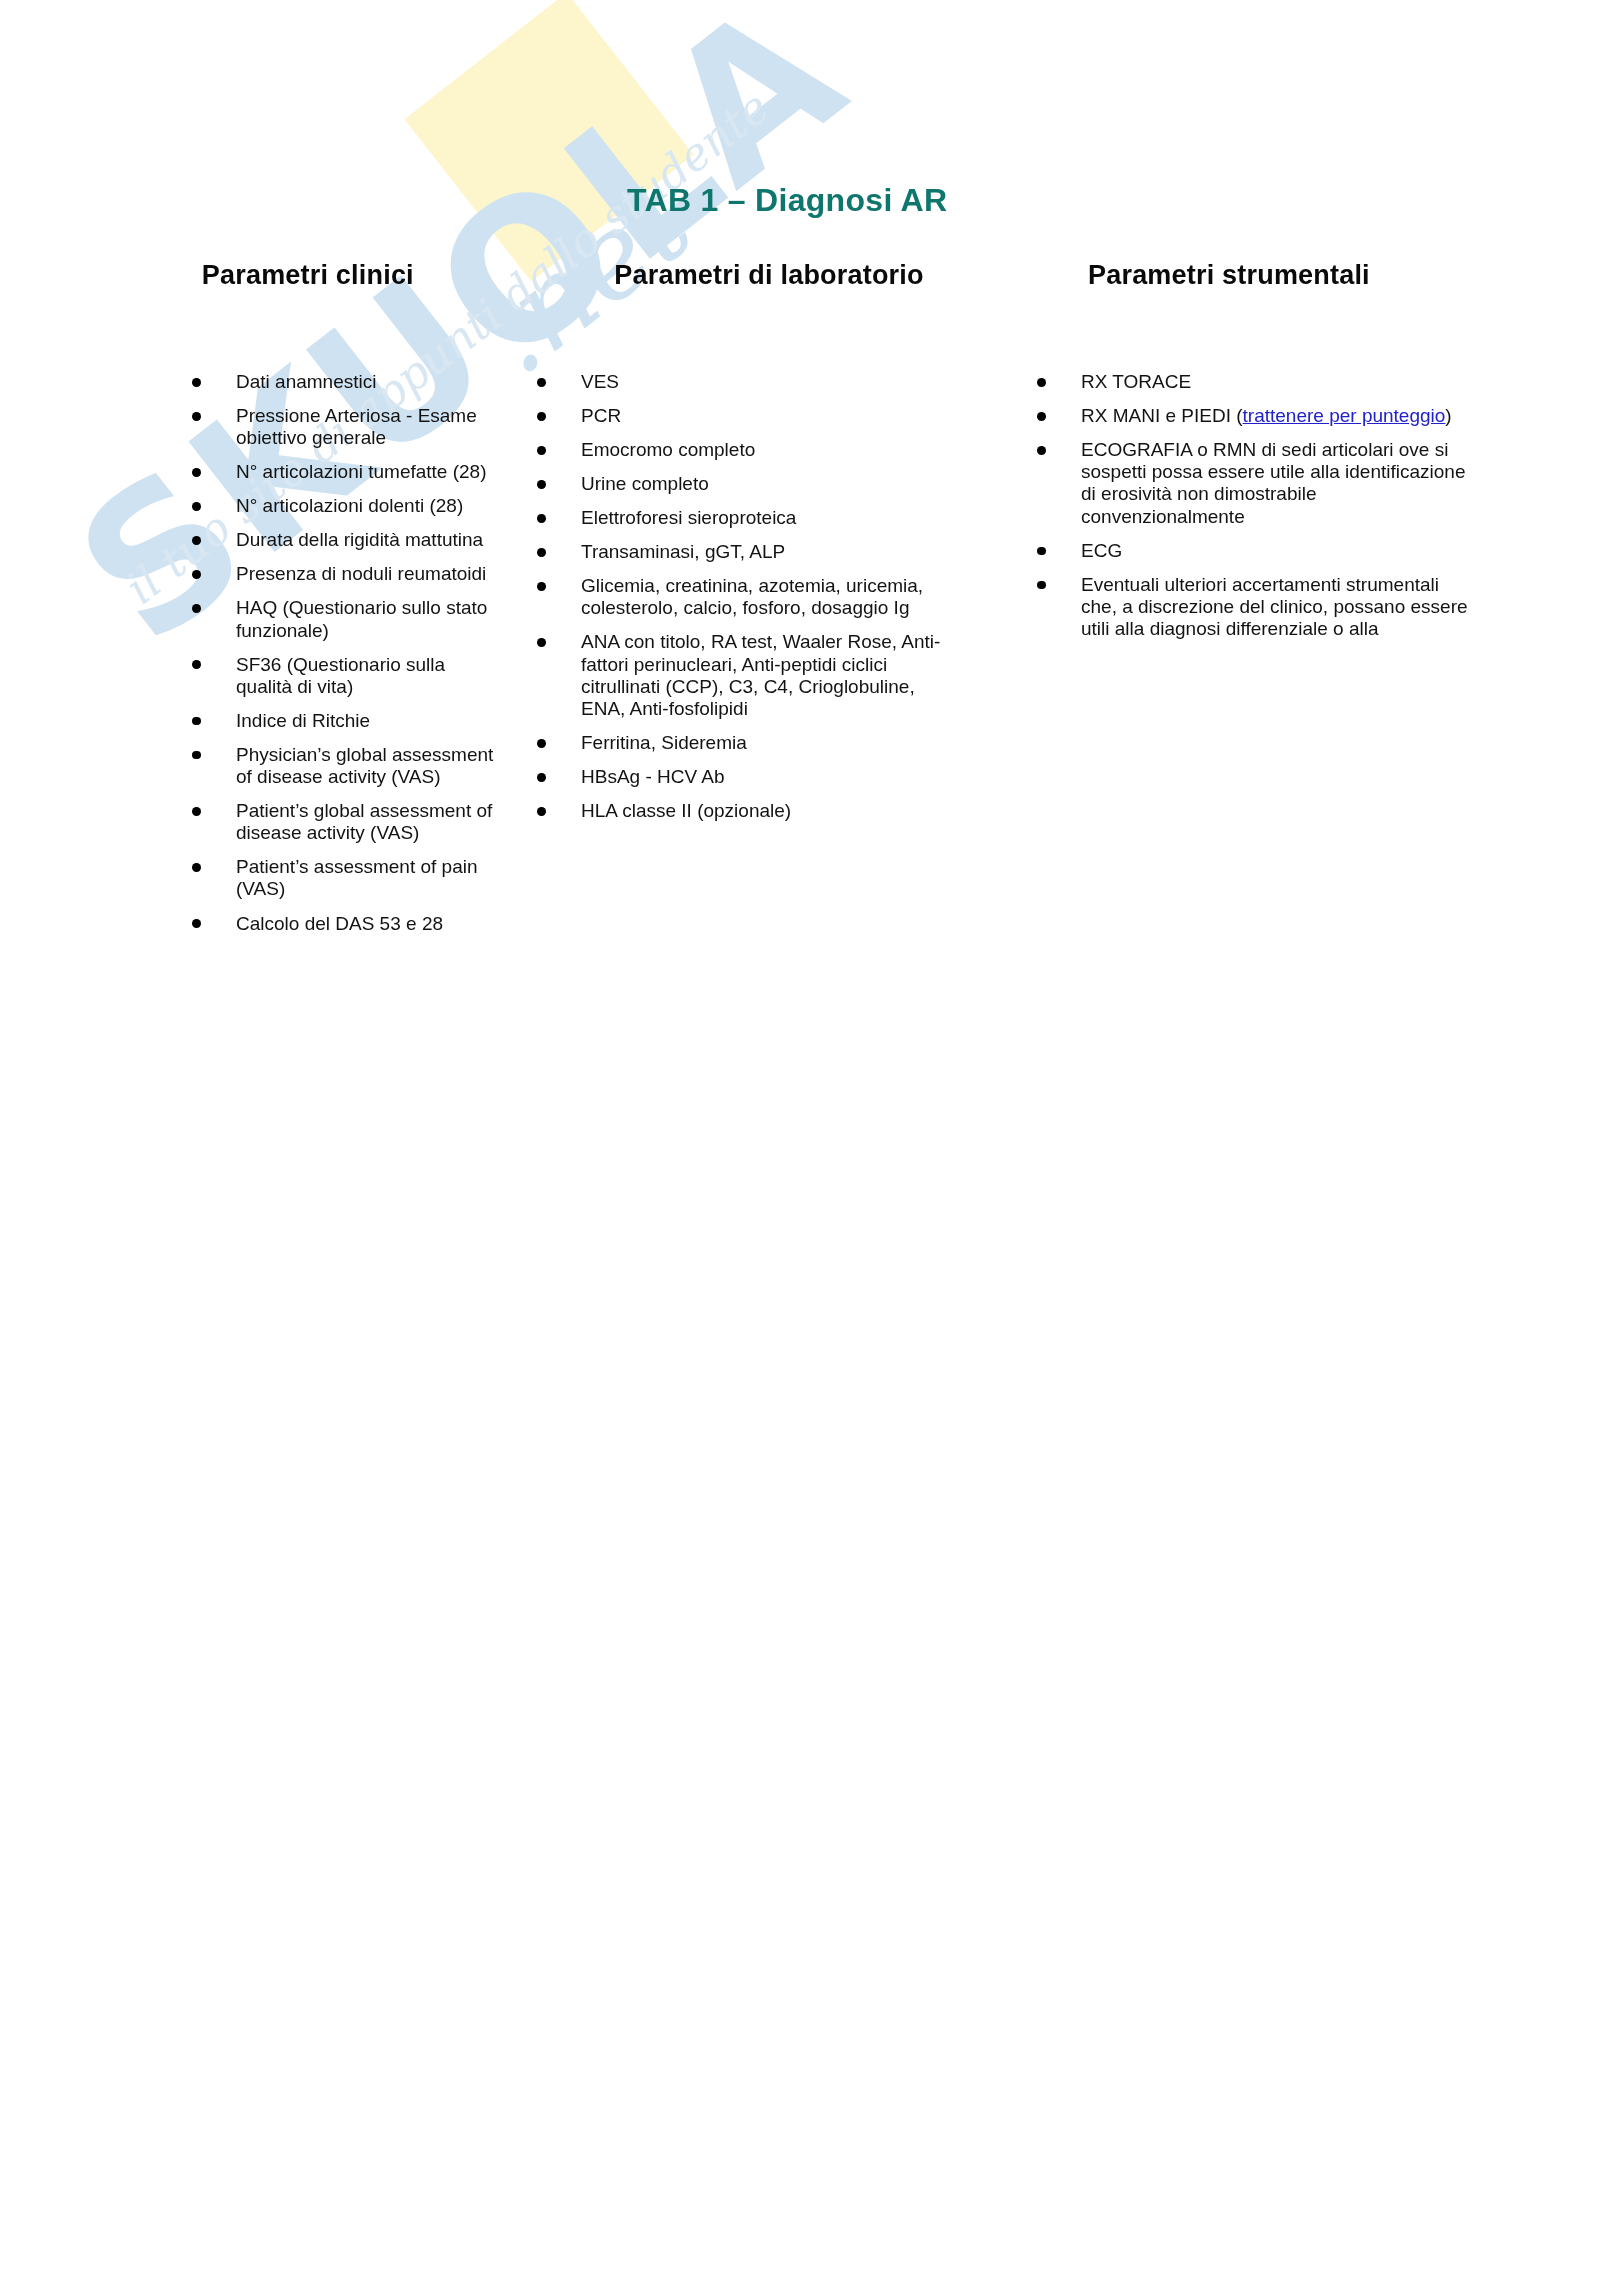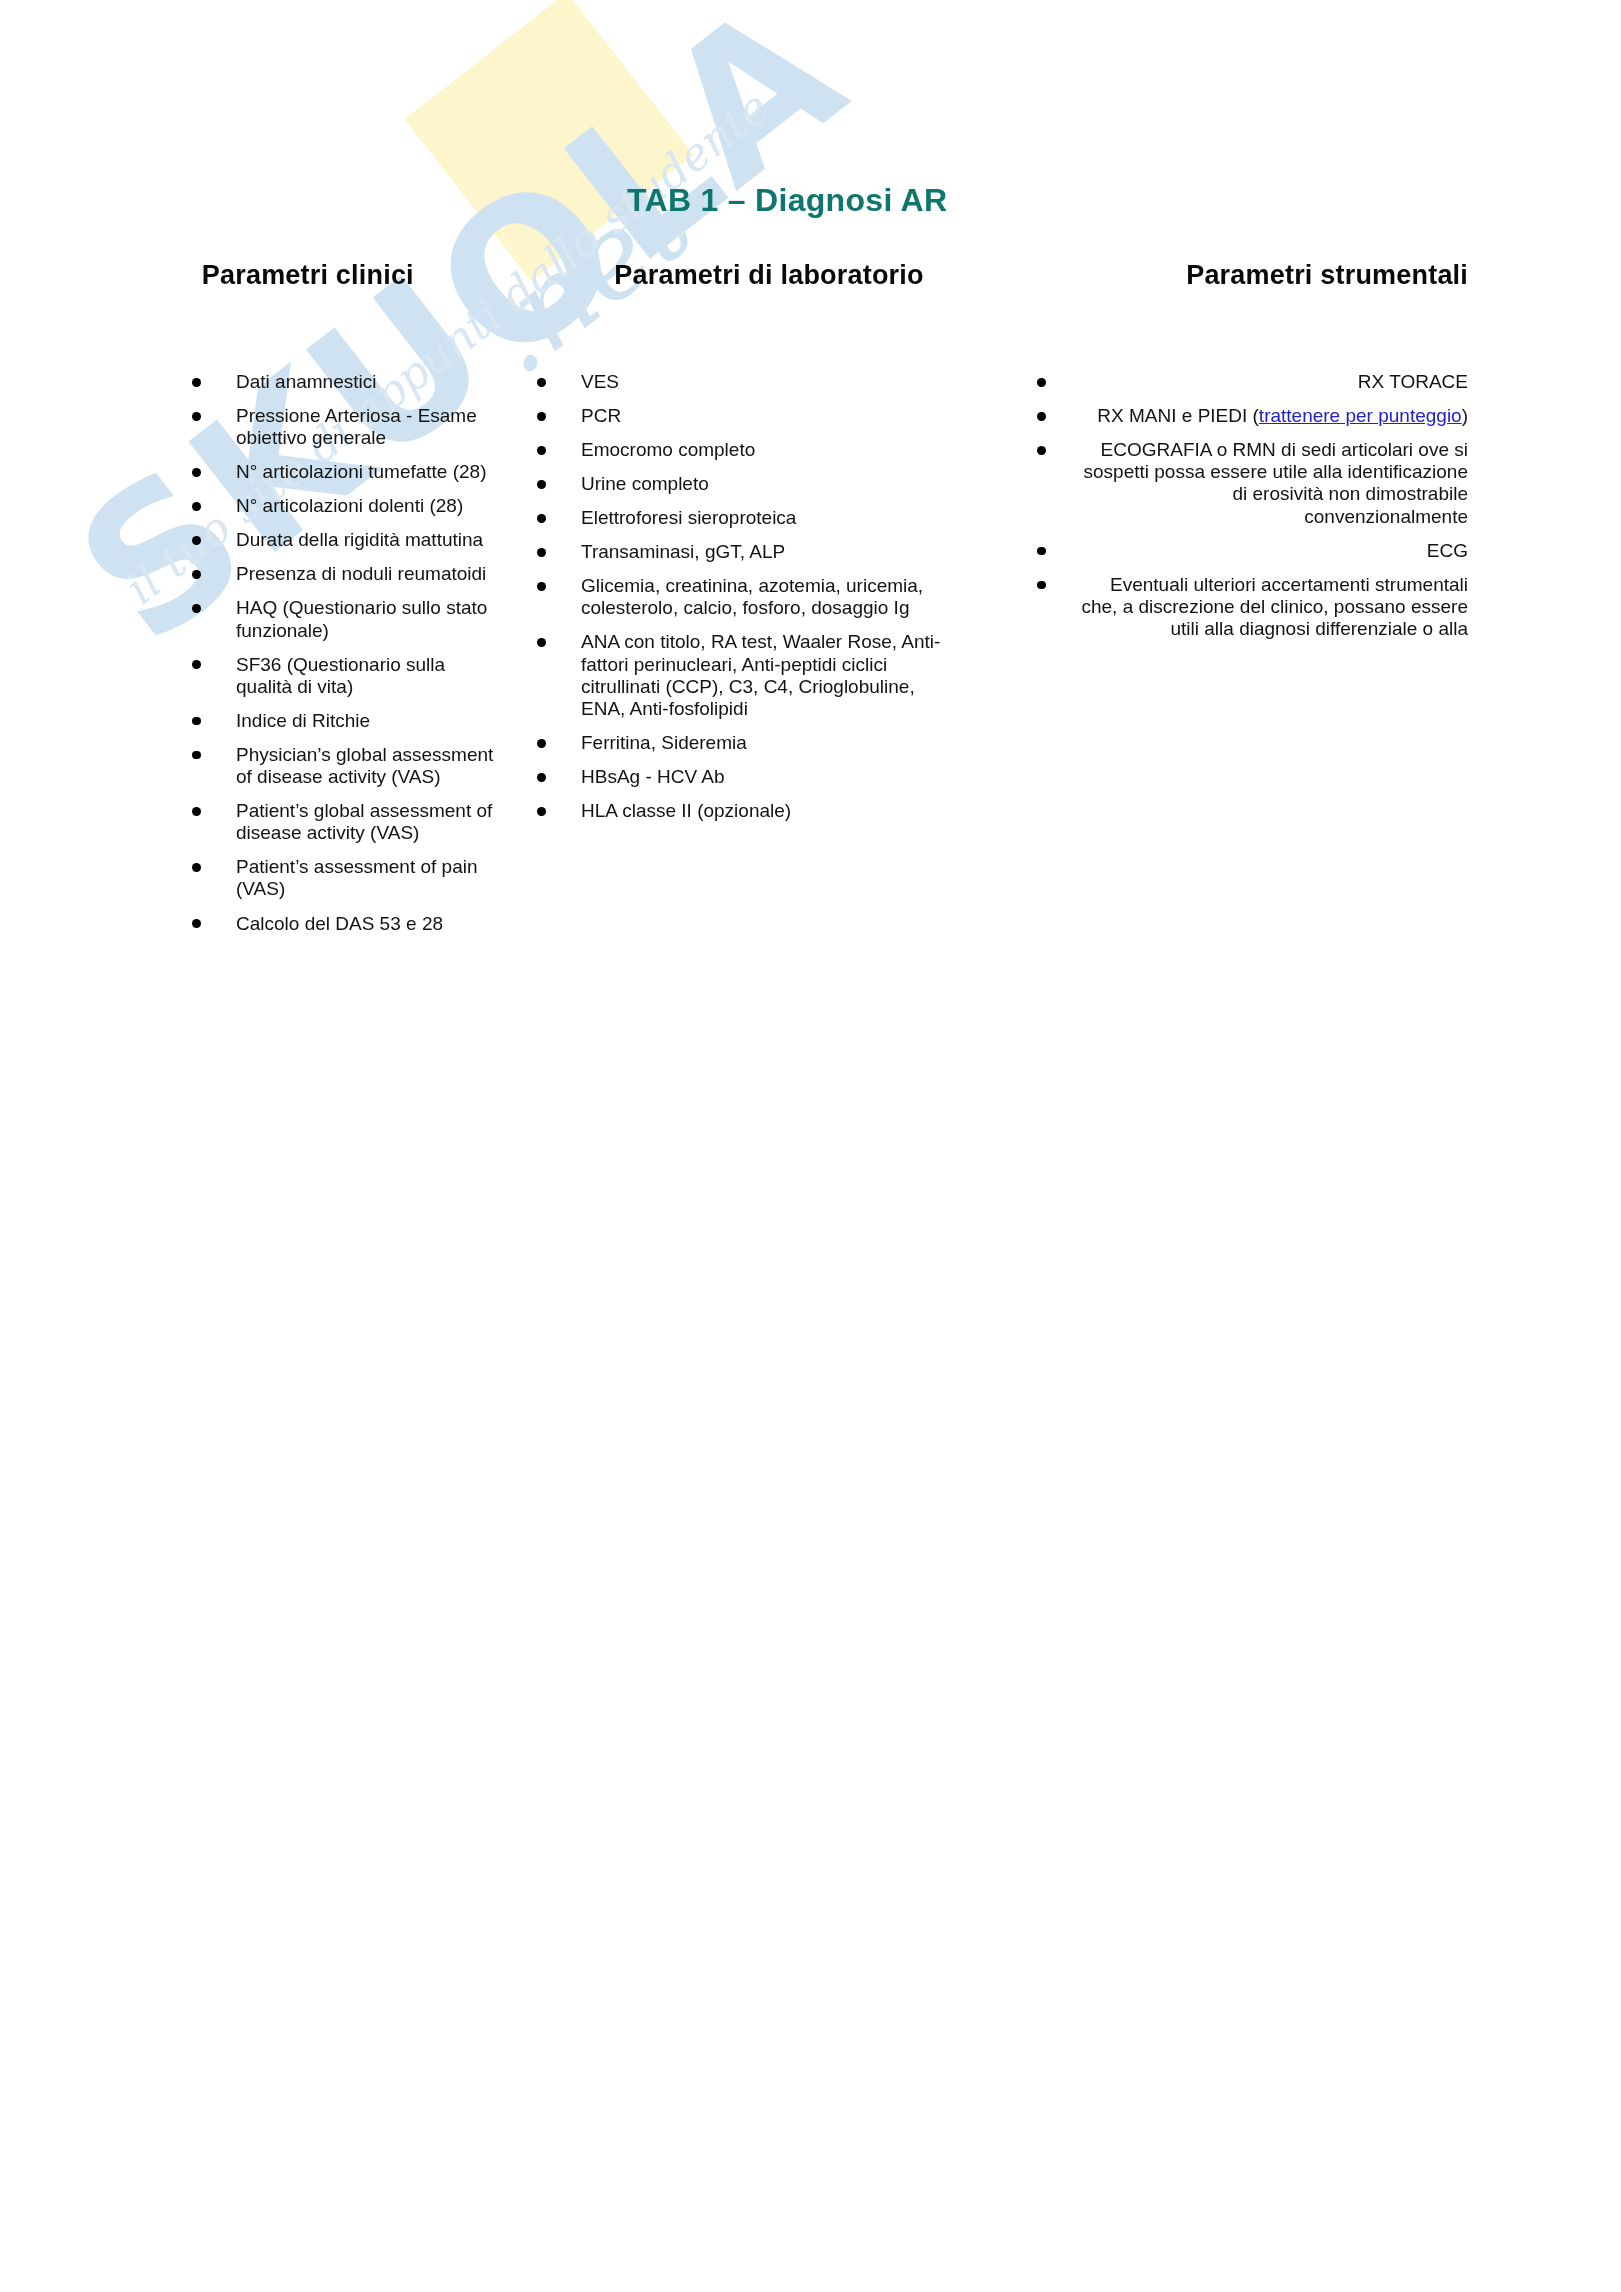--- a/index.html
+++ b/index.html
@@ -91,21 +91,21 @@
     color: #0f766e;
     letter-spacing: 0.3px;
     white-space: nowrap;
   }
   .column {
     position: absolute;
     top: 260px;
   }
   .col-1 { left: 192px;  width: 314px; }
   .col-2 { left: 537px;  width: 421px; }
-  .col-3 { left: 1037px; width: 431px; text-align: right; }
+  .col-3 { left: 1037px; width: 431px; }
 
   .col-heading {
     font-size: 27px;
     font-weight: bold;
     color: #0a0a0a;
     letter-spacing: 0.2px;
     white-space: nowrap;
     margin: 0 0 0 0;
   }
   .col-1 .col-heading { margin-left: 9.8px; }

